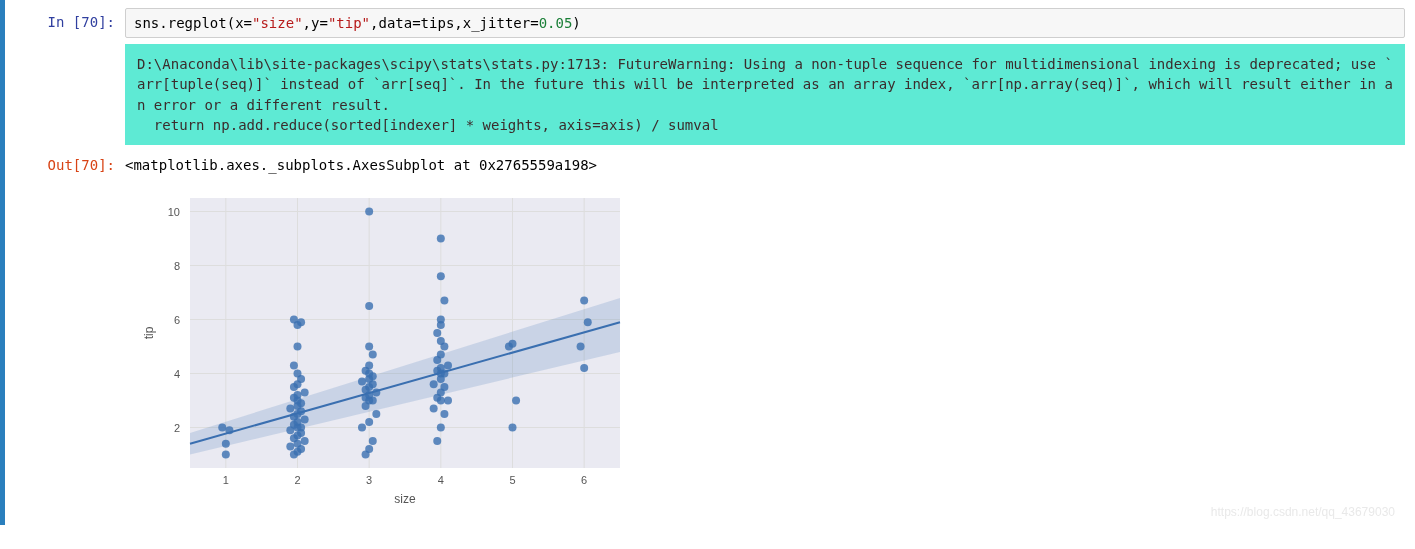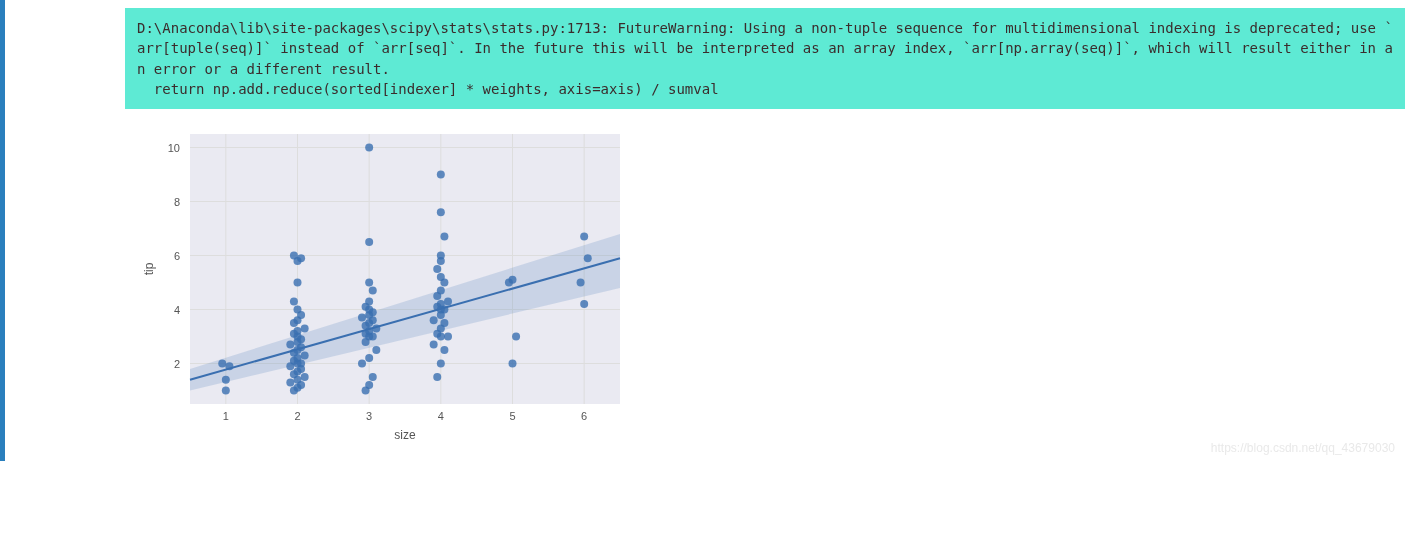--- a/index.html
+++ b/index.html
@@ -25,27 +25,37 @@
   .band{fill:#3a6fb0;opacity:.18}
   .watermark{position:absolute;right:20px;bottom:6px;color:#e9e9e9;font-size:12px;font-family:Arial}
   .cell-outer{position:relative}
 </style>
 </head>
 <body>
 
 <div class="cell-outer">
 <div class="cell">
 
+  <div class="row">
+    <div class="prompt in-p">In  [70]: </div>
+    <div class="code-input">
+      <pre><span class="tok-call">sns.regplot(x=</span><span class="tok-str">"size"</span><span class="tok-call">,y=</span><span class="tok-str">"tip"</span><span class="tok-call">,data=tips,x_jitter=</span><span class="tok-num">0.05</span><span class="tok-call">)</span></pre>
+    </div>
+  </div>
 
   <div class="row">
     <div class="prompt"></div>
     <div class="warning">D:\Anaconda\lib\site-packages\scipy\stats\stats.py:1713: FutureWarning: Using a non-tuple sequence for multidimensional indexing is deprecated; use `arr[tuple(seq)]` instead of `arr[seq]`. In the future this will be interpreted as an array index, `arr[np.array(seq)]`, which will result either in an error or a different result.
   return np.add.reduce(sorted[indexer] * weights, axis=axis) / sumval</div>
   </div>
 
+  <div class="row">
+    <div class="prompt out-p">Out[70]:</div>
+    <div class="out-text">&lt;matplotlib.axes._subplots.AxesSubplot at 0x2765559a198&gt;</div>
+  </div>
 
   <div class="chart-wrap">
     <svg id="chart" width="500" height="330">
           <rect x="55" y="15" width="430" height="270" fill="#eaeaf2"></rect>
           <g class="grid">
             <line x1="90.83333333333333" y1="15" x2="90.83333333333333" y2="285" stroke="#fff" stroke-width="1"></line>
             <line x1="162.5" y1="15" x2="162.5" y2="285" stroke="#fff" stroke-width="1"></line>
             <line x1="234.16666666666669" y1="15" x2="234.16666666666669" y2="285" stroke="#fff" stroke-width="1"></line>
             <line x1="305.83333333333337" y1="15" x2="305.83333333333337" y2="285" stroke="#fff" stroke-width="1"></line>
             <line x1="377.5" y1="15" x2="377.5" y2="285" stroke="#fff" stroke-width="1"></line>

